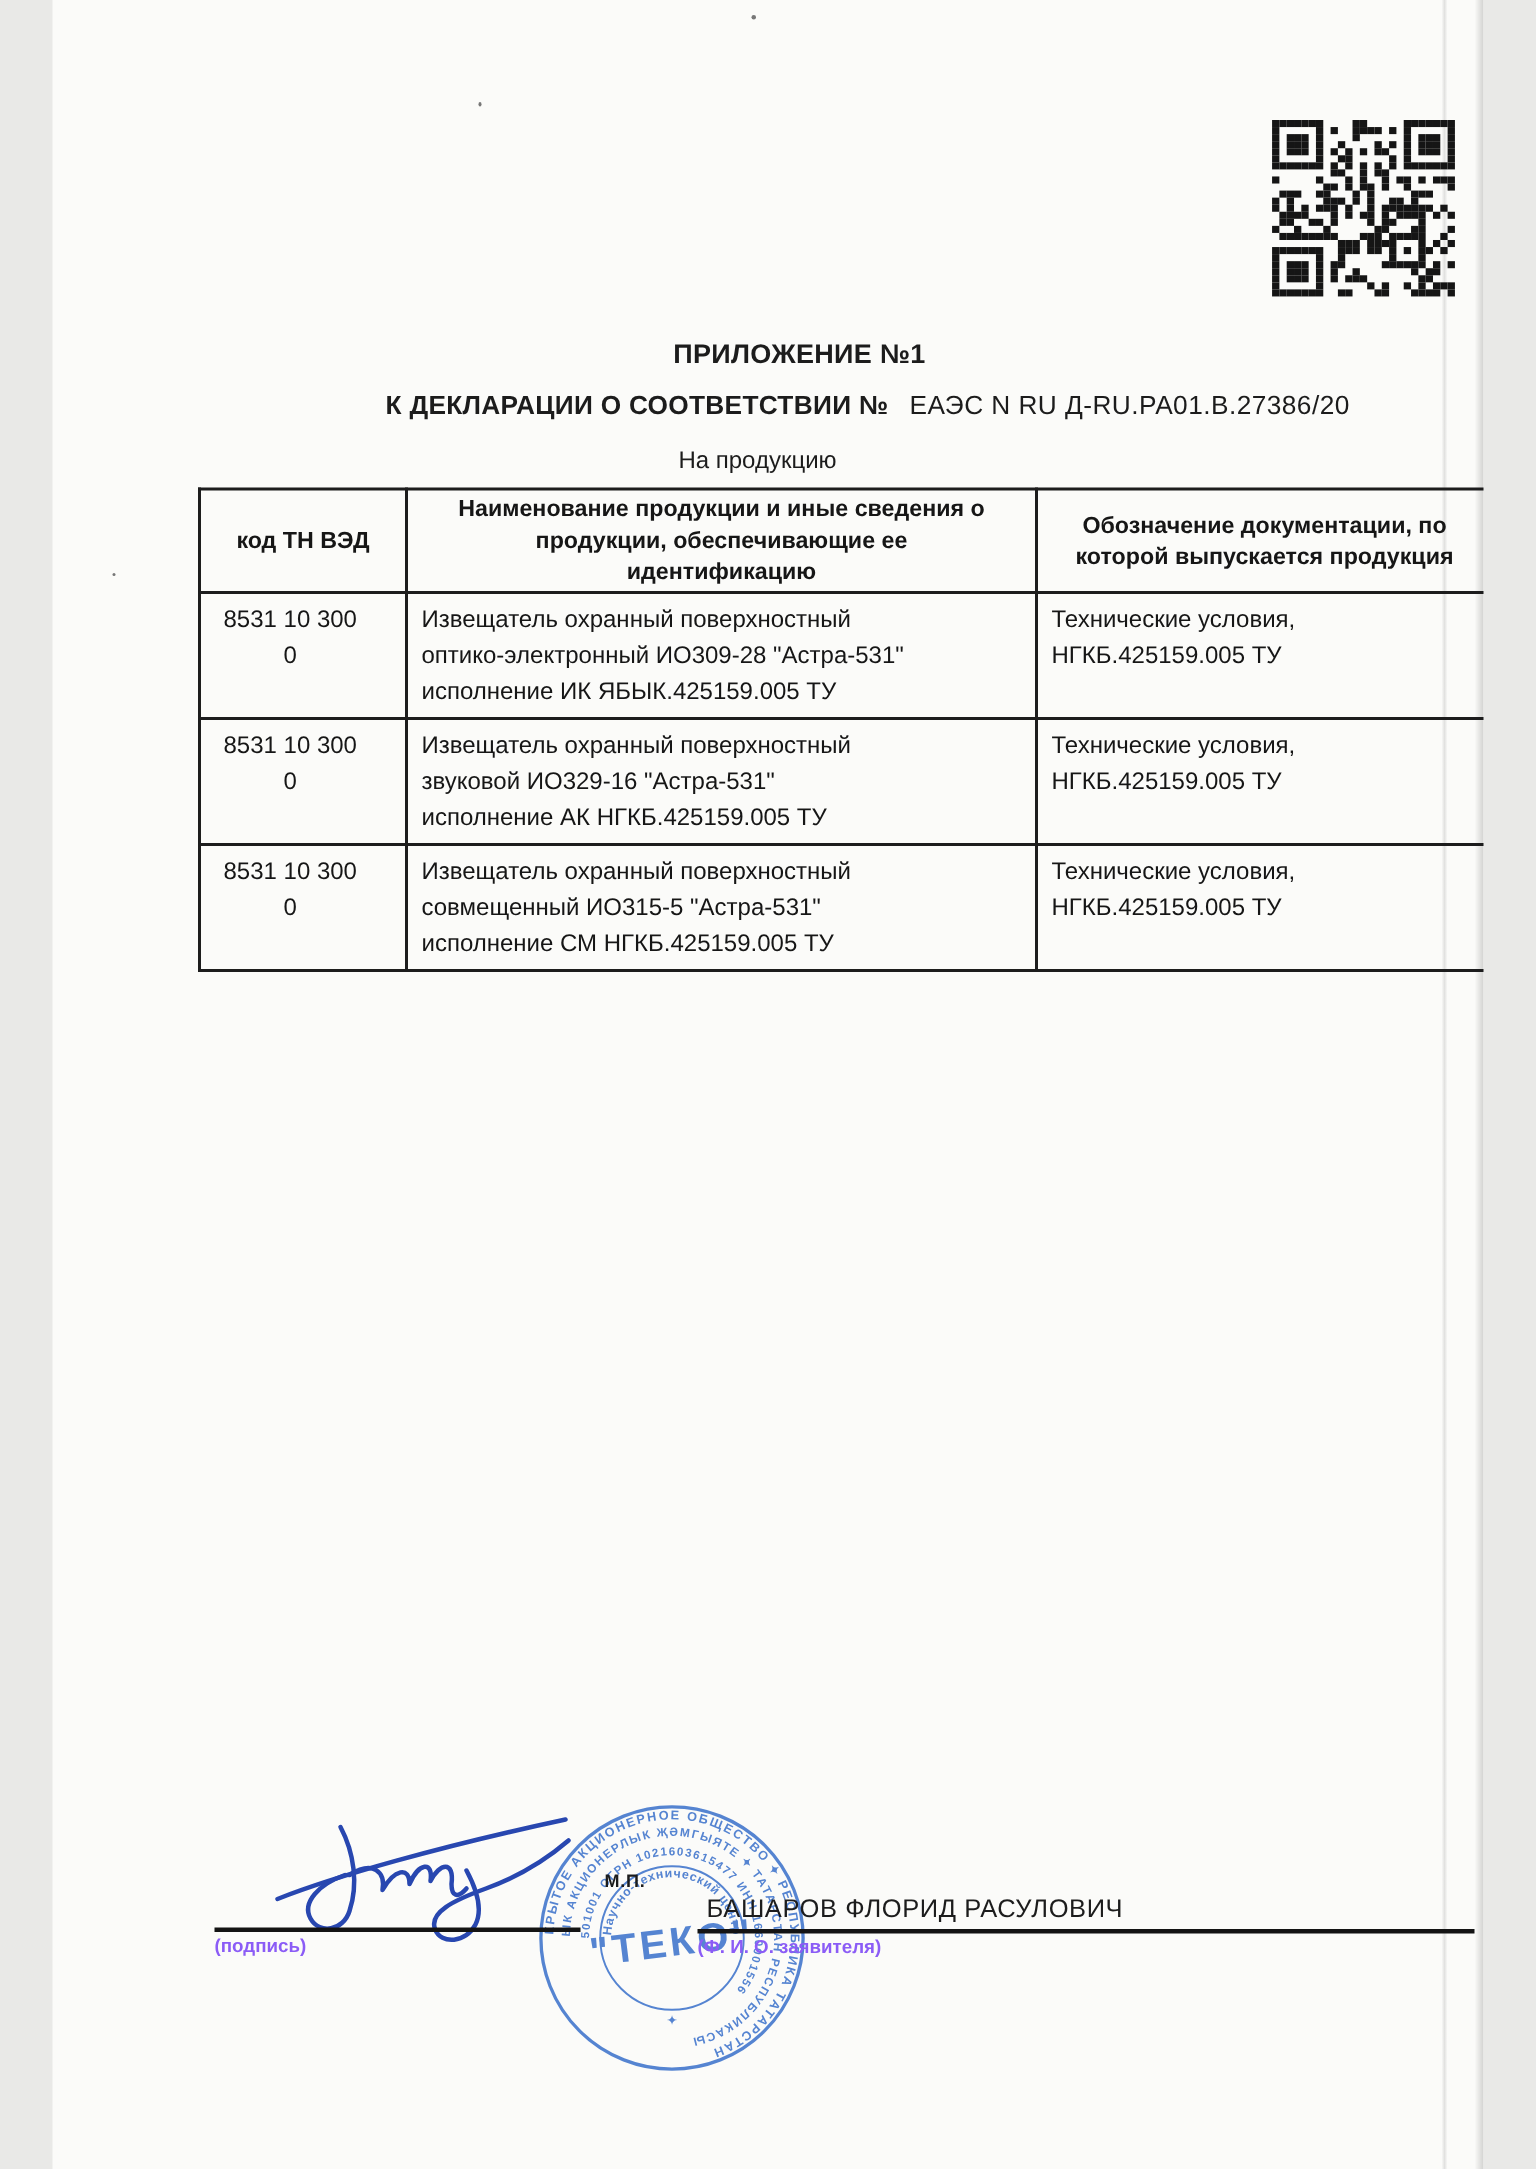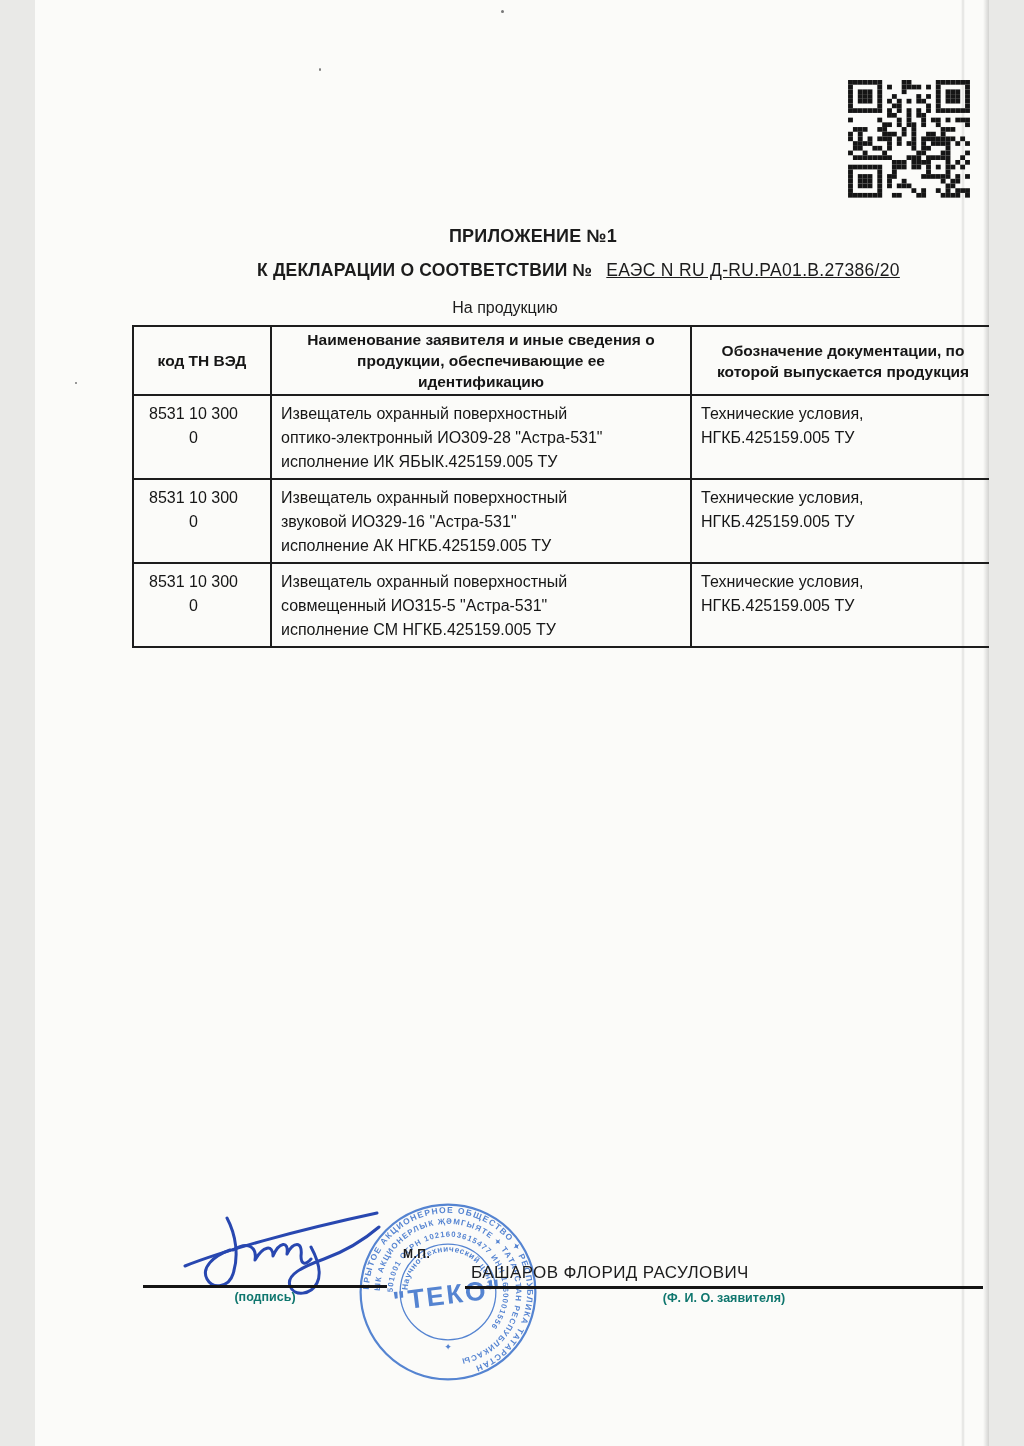--- a/index.html
+++ b/index.html
@@ -13,21 +13,21 @@
   .scan-edge2{position:absolute;top:0;right:0;width:6px;height:100%;
     background:linear-gradient(90deg,rgba(0,0,0,0),rgba(0,0,0,.16));}
   .speck{position:absolute;background:#777;border-radius:50%;}
 
   .qr{position:absolute;left:813px;top:80px;width:122px;height:118px;}
 
   .title-appendix{position:absolute;left:0;top:226px;width:1024px;text-align:center;
     transform:translateX(-14px);font-weight:bold;font-size:18px;letter-spacing:.2px;}
   .title-decl{position:absolute;left:222px;top:260px;white-space:nowrap;font-size:17.5px;}
   .title-decl .lbl{font-weight:bold;letter-spacing:.2px;}
-  .title-decl .num{font-weight:normal;margin-left:14px;letter-spacing:.3px;text-decoration:underline;}
+  .title-decl .num{font-weight:normal;margin-left:14px;letter-spacing:.3px;}
   .subtitle{position:absolute;left:0;top:299px;width:1024px;text-align:center;
     transform:translateX(-42px);font-size:16px;}
 
   table.products{
     position:absolute;left:97px;top:325px;width:862px;
     border-collapse:collapse;table-layout:fixed;font-size:16px;color:#161616;
   }
   table.products col.c1{width:138px;}
   table.products col.c2{width:420px;}
   table.products col.c3{width:304px;}
@@ -35,21 +35,21 @@
   table.products th{font-weight:bold;font-size:15.5px;line-height:21px;
     text-align:center;vertical-align:middle;padding:2px 8px;}
   table.products td{padding:6px 26px 4px 9px;line-height:24px;}
   td.code{text-align:center;padding-top:9px;}
   .cell-line{display:block;white-space:nowrap;}
   .hdr-line{display:block;}
 
   .sig-line{position:absolute;height:2.5px;background:#141414;}
   .sig-line.left{left:108px;top:1285px;width:244px;}
   .sig-line.right{left:430px;top:1286px;width:518px;}
-  .caption{position:absolute;font-weight:bold;font-size:12.5px;color:#0f766e;text-align:center;}
+  .caption{position:absolute;font-weight:bold;font-size:12.5px;color:#8b5cf6;}
   .caption.podpis{left:108px;top:1290px;width:244px;}
   .caption.fio{left:430px;top:1291px;width:518px;}
   .mp{position:absolute;left:368px;top:1247px;font-weight:bold;font-size:12px;letter-spacing:.5px;}
   .applicant{position:absolute;left:436px;top:1263px;font-size:17px;letter-spacing:.4px;white-space:nowrap;}
 
   .signature-svg{position:absolute;left:128px;top:1193px;width:232px;height:112px;}
   .stamp-svg{position:absolute;left:321px;top:1200px;width:184px;height:184px;opacity:.88;}
   .stamp-ring-text{fill:#3f74cc;font-family:"Liberation Sans",sans-serif;font-weight:bold;}
   .stamp-circle{fill:none;stroke:#3f74cc;}
 </style>
@@ -373,21 +373,21 @@
         <col class="c1">
         <col class="c2">
         <col class="c3">
       </colgroup>
     <thead>
       <tr style="height:66px;">
         <th>
           <span class="hdr-line">код ТН ВЭД</span>
         </th>
         <th>
-          <span class="hdr-line">Наименование заявителя и иные сведения о</span>
+          <span class="hdr-line">Наименование продукции и иные сведения о</span>
           <span class="hdr-line">продукции, обеспечивающие ее</span>
           <span class="hdr-line">идентификацию</span>
         </th>
         <th>
           <span class="hdr-line">Обозначение документации, по</span>
           <span class="hdr-line">которой выпускается продукция</span>
         </th>
       </tr>
     </thead>
     <tbody>

